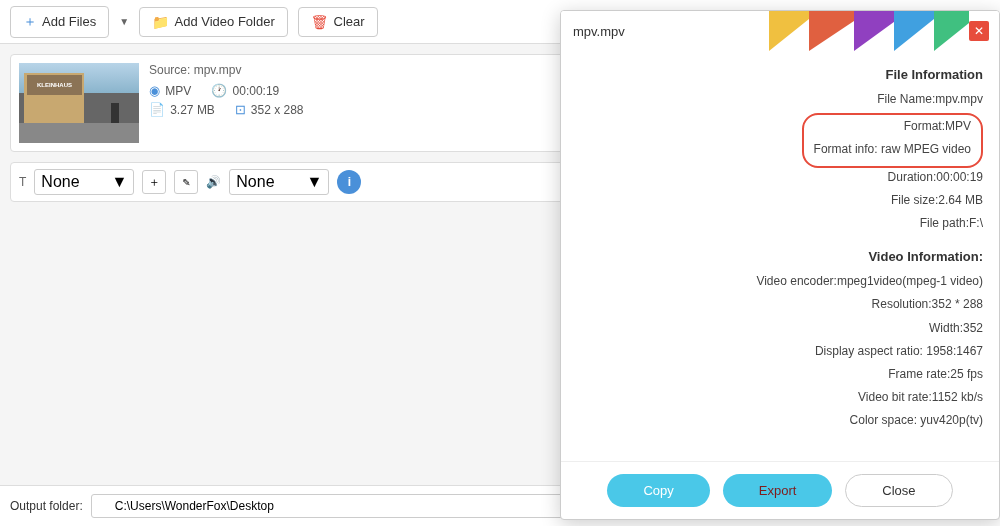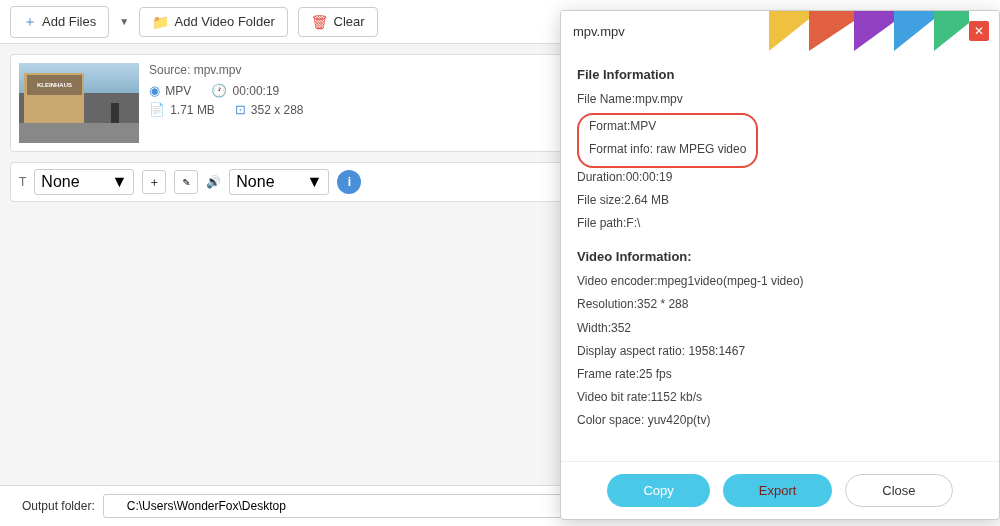--- a/index.html
+++ b/index.html
@@ -30,33 +30,33 @@
     .meta-icon { color: #4a90d9; font-size: 13px; }
 
     
     .controls-bar { display: flex; align-items: center; gap: 8px; background: #fff; border: 1px solid #ddd; border-radius: 4px; padding: 6px 8px; margin-top: 4px; }
     .controls-select { border: 1px solid #ccc; border-radius: 3px; padding: 3px 6px; font-size: 16px; display: flex; align-items: center; gap: 12px; min-width: 100px; }
     .controls-btn-sm { width: 24px; height: 24px; border: 1px solid #ccc; border-radius: 3px; display: flex; align-items: center; justify-content: center; cursor: pointer; background: #fff; font-size: 12px; }
     .info-btn { width: 24px; height: 24px; border-radius: 50%; background: #4a90d9; color: #fff; display: flex; align-items: center; justify-content: center; font-size: 12px; font-weight: bold; cursor: pointer; }
 
     
     .output-bar { position: absolute; bottom: 0; left: 0; right: 0; background: #fff; border-top: 1px solid #ddd; padding: 8px 10px; display: flex; align-items: center; gap: 8px; }
-    .output-label { font-size: 12px; color: #333; white-space: nowrap; margin-left: 12px; }
+    .output-label { font-size: 12px; color: #333; white-space: nowrap; }
     .output-input { flex: 1; border: 1px solid #ccc; border-radius: 3px; padding: 4px 23px; font-size: 12px; background: #fff; }
 
     
     .modal { position: absolute; top: 10px; right: 0; width: 440px; height: 510px; background: #fff; border: 1px solid #ccc; box-shadow: 0 4px 20px rgba(0,0,0,0.2); border-radius: 4px; overflow: hidden; display: flex; flex-direction: column; }
 
     
     .modal-header { height: 40px; background: #fff; position: relative; display: flex; align-items: center; padding: 0 12px; overflow: hidden; }
     .modal-title { font-size: 13px; color: #333; font-weight: normal; z-index: 2; position: relative; }
     .modal-close { position: absolute; right: 10px; top: 50%; transform: translateY(-50%); width: 20px; height: 20px; background: #e74c3c; color: #fff; border: none; cursor: pointer; display: flex; align-items: center; justify-content: center; font-size: 12px; z-index: 3; border-radius: 2px; }
 
     
-    .modal-body { flex: 1; padding: 16px; overflow-y: auto; background: #fff; }
+    .modal-body { flex: 1; padding: 16px; overflow-y: auto; background: #fff; text-align: right; }
     .section-title { font-size: 13px; font-weight: bold; color: #333; margin-bottom: 8px; }
     .info-row { font-size: 12px; color: #444; margin-bottom: 4px; line-height: 1.6; }
 
     
     .modal-footer { padding: 12px 16px; border-top: 1px solid #eee; display: flex; gap: 13px; justify-content: center; }
     .footer-btn { padding: 8px 36px; border-radius: 20px; border: none; cursor: pointer; font-size: 13px; }
     .btn-copy { background: #4ac8e8; color: #fff; }
     .btn-export { background: #4ac8e8; color: #7f1d1d; }
     .btn-close { background: #fff; color: #333; border: 1px solid #ccc; }
 
@@ -110,21 +110,21 @@
               <span>MPV</span>
             </div>
             <div class="meta-item">
               <span class="meta-icon">🕐</span>
               <span>00:00:19</span>
             </div>
           </div>
           <div class="meta-row">
             <div class="meta-item">
               <span class="meta-icon">📄</span>
-              <span>1.71 MB</span>
+              <span>3.27 MB</span>
             </div>
             <div class="meta-item">
               <span class="meta-icon">⊡</span>
               <span>352 x 288</span>
             </div>
           </div>
         </div>
       </div>
 
       <div class="controls-bar">

